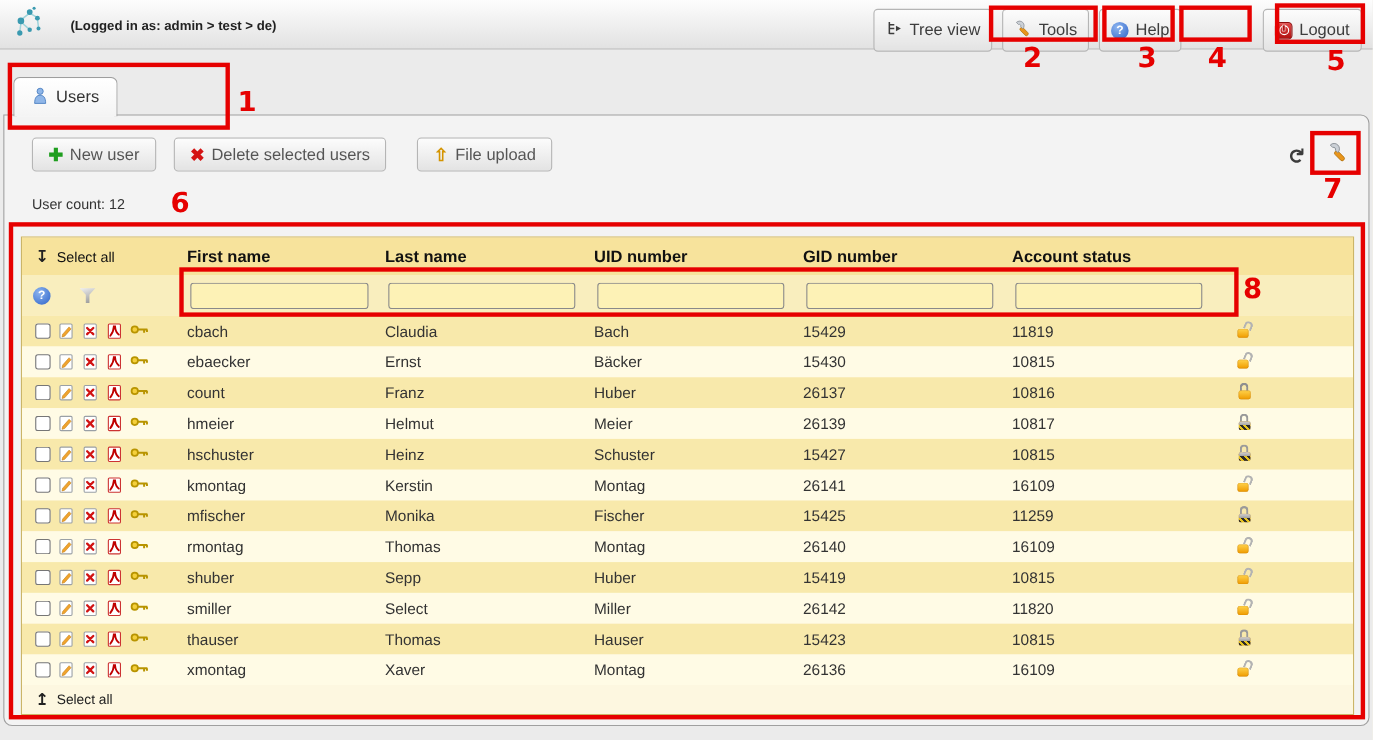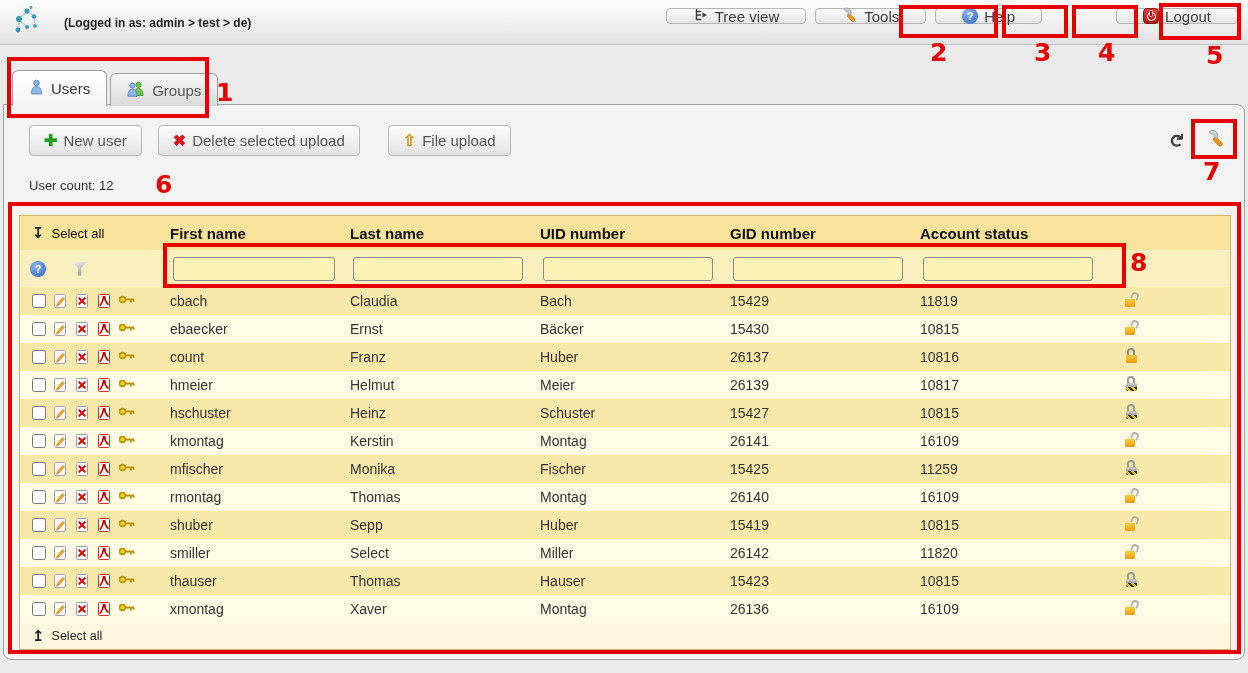--- a/index.html
+++ b/index.html
@@ -20,21 +20,21 @@
     display:flex; align-items:center;
   }
   .logo { margin:0 10px 0 14px; }
   .app-title { font-size:15px; font-weight:bold; color:#222; }
   .login-info { font-size:12px; font-weight:bold; color:#222; margin-left:14px; padding-top:2px; }
   .topbar-buttons { position:absolute; right:10px; top:8px; display:flex; gap:9px; }
   .btn {
     display:inline-flex; align-items:center; gap:6px;
     background:linear-gradient(#fcfcfc,#e3e3e3);
     border:1px solid #b5b5b5; border-radius:4px;
-    font-size:15px; color:#3d3d3d; padding:4px 26px; height:16px;
+    font-size:15px; color:#3d3d3d; padding:4px 10px; height:39px;
     cursor:pointer;
   }
   .btn-logout { margin-left:65px; }
   .help-ico {
     width:16px; height:16px; border-radius:50%;
     background:radial-gradient(circle at 35% 30%, #8cb4ef, #2d62c8);
     color:#fff; font-size:11px; font-weight:bold; text-align:center; line-height:16px;
     display:inline-block;
   }
   .logout-ico {
@@ -183,43 +183,32 @@
 <div class="tabs">
   <div class="tab active">
     <span>
       <svg width="15" height="16" viewBox="0 0 15 16">
         <circle cx="7.5" cy="4" r="2.8" fill="#8fb6e8" stroke="#4a7ec0" stroke-width="0.8"></circle>
         <path d="M2.5 15 C2.5 9.5 4.5 7.6 7.5 7.6 C10.5 7.6 12.5 9.5 12.5 15 Z" fill="#8fb6e8" stroke="#4a7ec0" stroke-width="0.8"></path>
       </svg>
     </span>
     <span>Users</span>
   </div>
-  <div class="tab inactive">
-    <span>
-      <svg width="18" height="16" viewBox="0 0 18 16">
-        <circle cx="11.5" cy="3.8" r="2.6" fill="#6fc24a" stroke="#3f8c22" stroke-width="0.8"></circle>
-        <path d="M7 14.5 C7 9.5 9 7.4 11.5 7.4 C14 7.4 16 9.5 16 14.5 Z" fill="#6fc24a" stroke="#3f8c22" stroke-width="0.8"></path>
-        <circle cx="5.5" cy="4.6" r="2.6" fill="#8fb6e8" stroke="#4a7ec0" stroke-width="0.8"></circle>
-        <path d="M1 15.3 C1 10.3 3 8.2 5.5 8.2 C8 8.2 10 10.3 10 15.3 Z" fill="#8fb6e8" stroke="#4a7ec0" stroke-width="0.8"></path>
-      </svg>
-    </span>
-    <span>Groups</span>
-  </div>
 </div>
 
 <div class="panel">
 
   <div class="toolbar">
     <button class="btn">
       <span class="plus-ico">✚</span>
       <span>New user</span>
     </button>
     <button class="btn">
       <span class="x-ico">✖</span>
-      <span>Delete selected upload</span>
+      <span>Delete selected users</span>
     </button>
     <button class="btn btn-upload">
       <span class="up-ico">⇧</span>
       <span>File upload</span>
     </button>
   </div>
 
   <div class="corner-icons">
     <span class="refresh-ico">↻</span>
     <span class="wrench">

